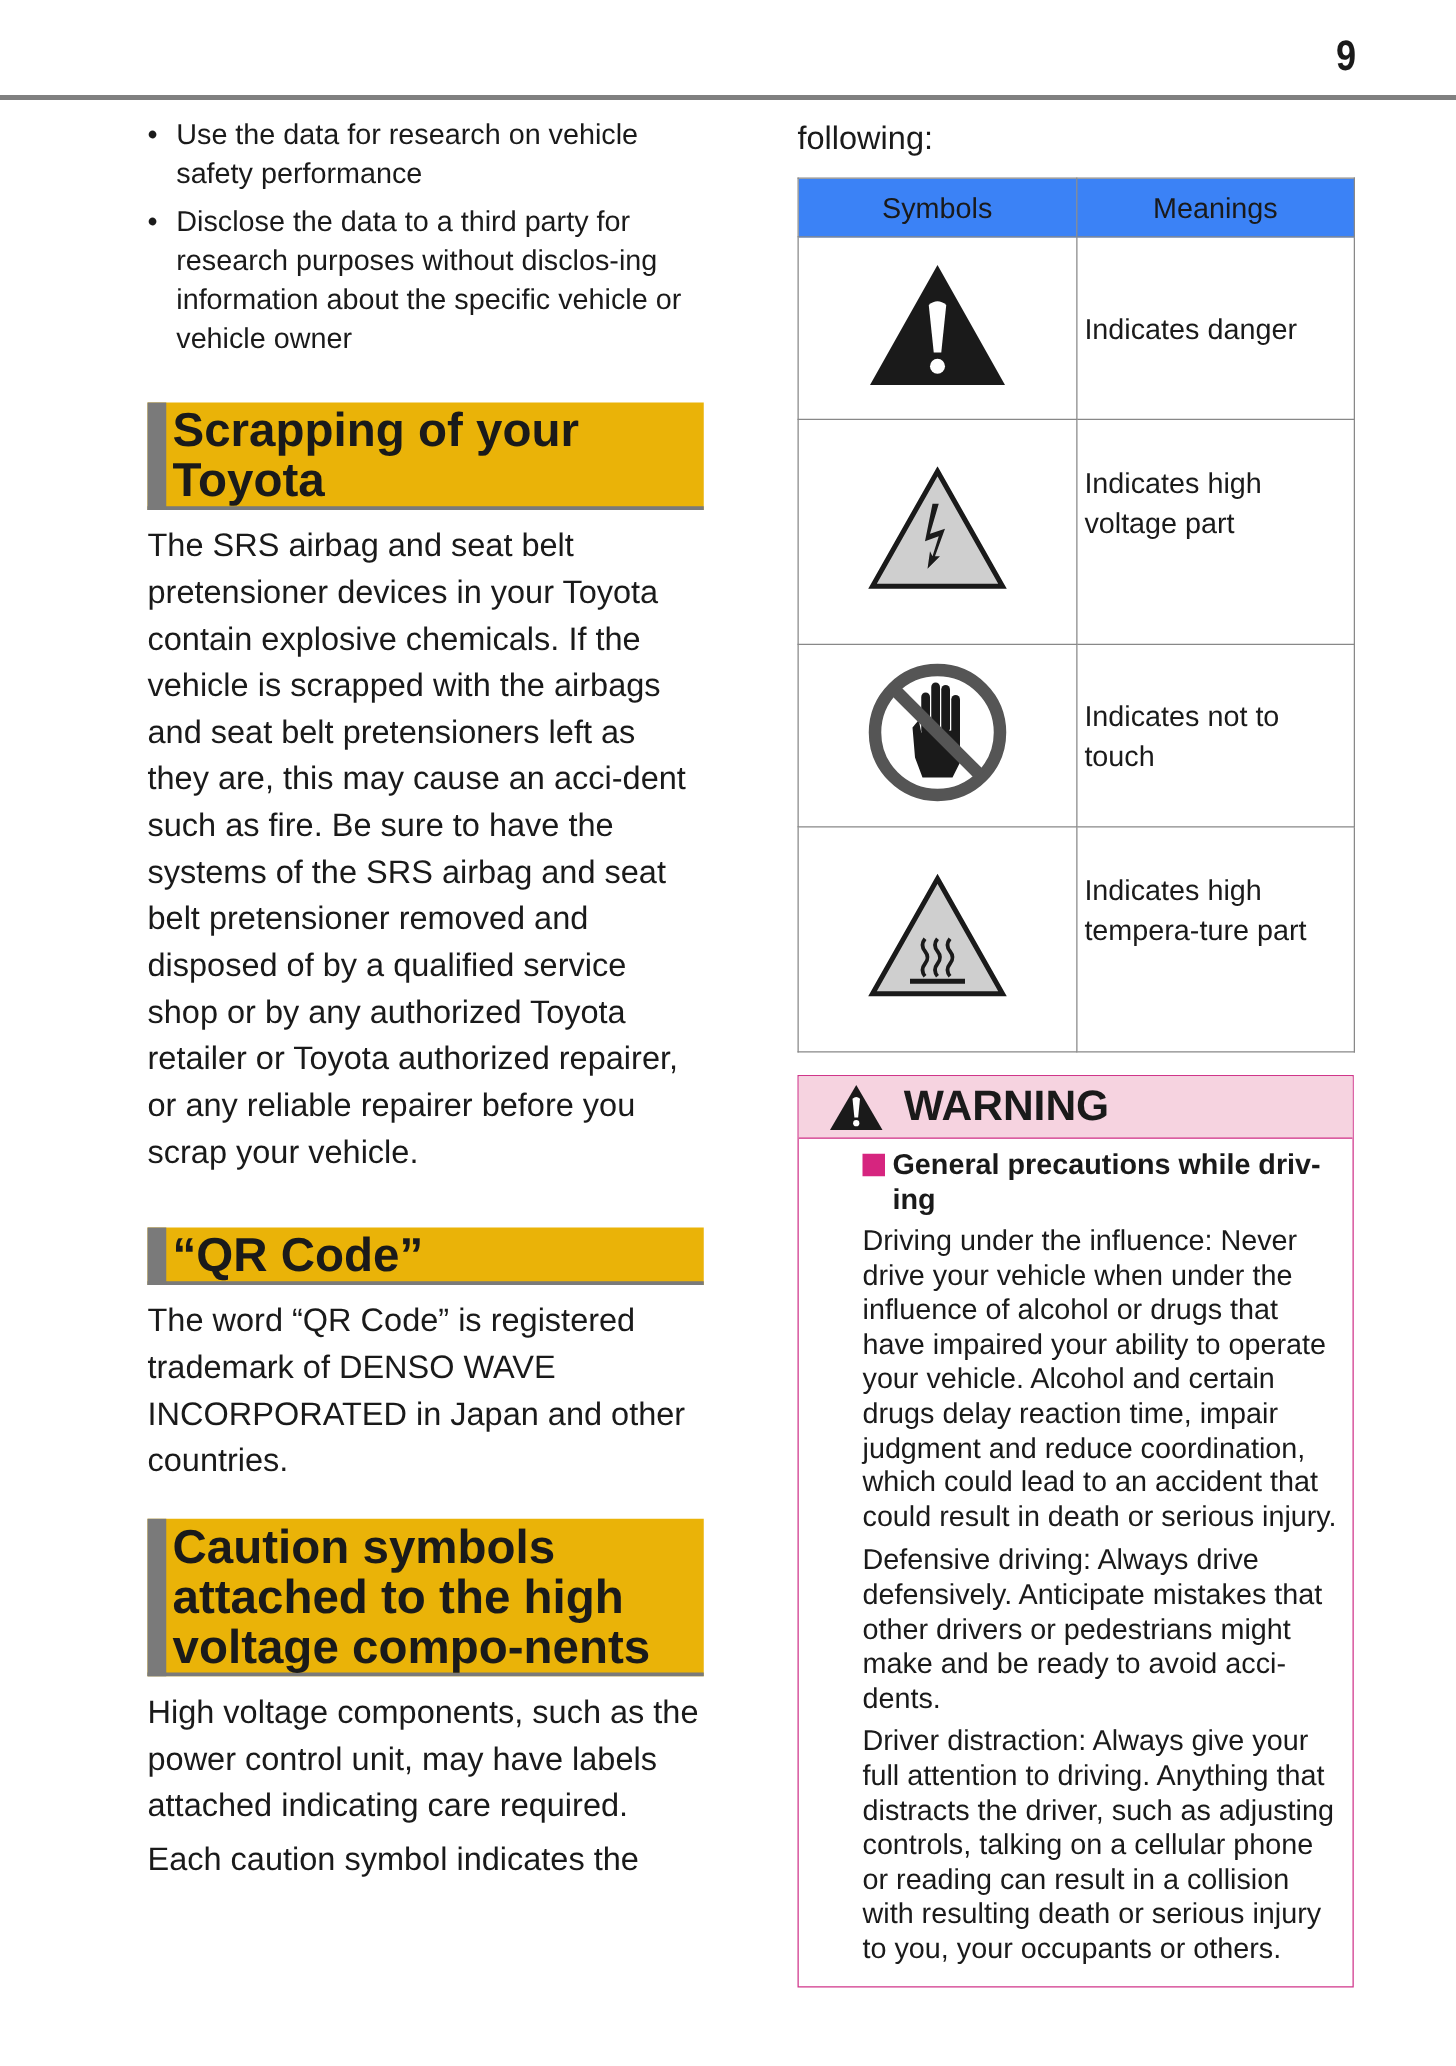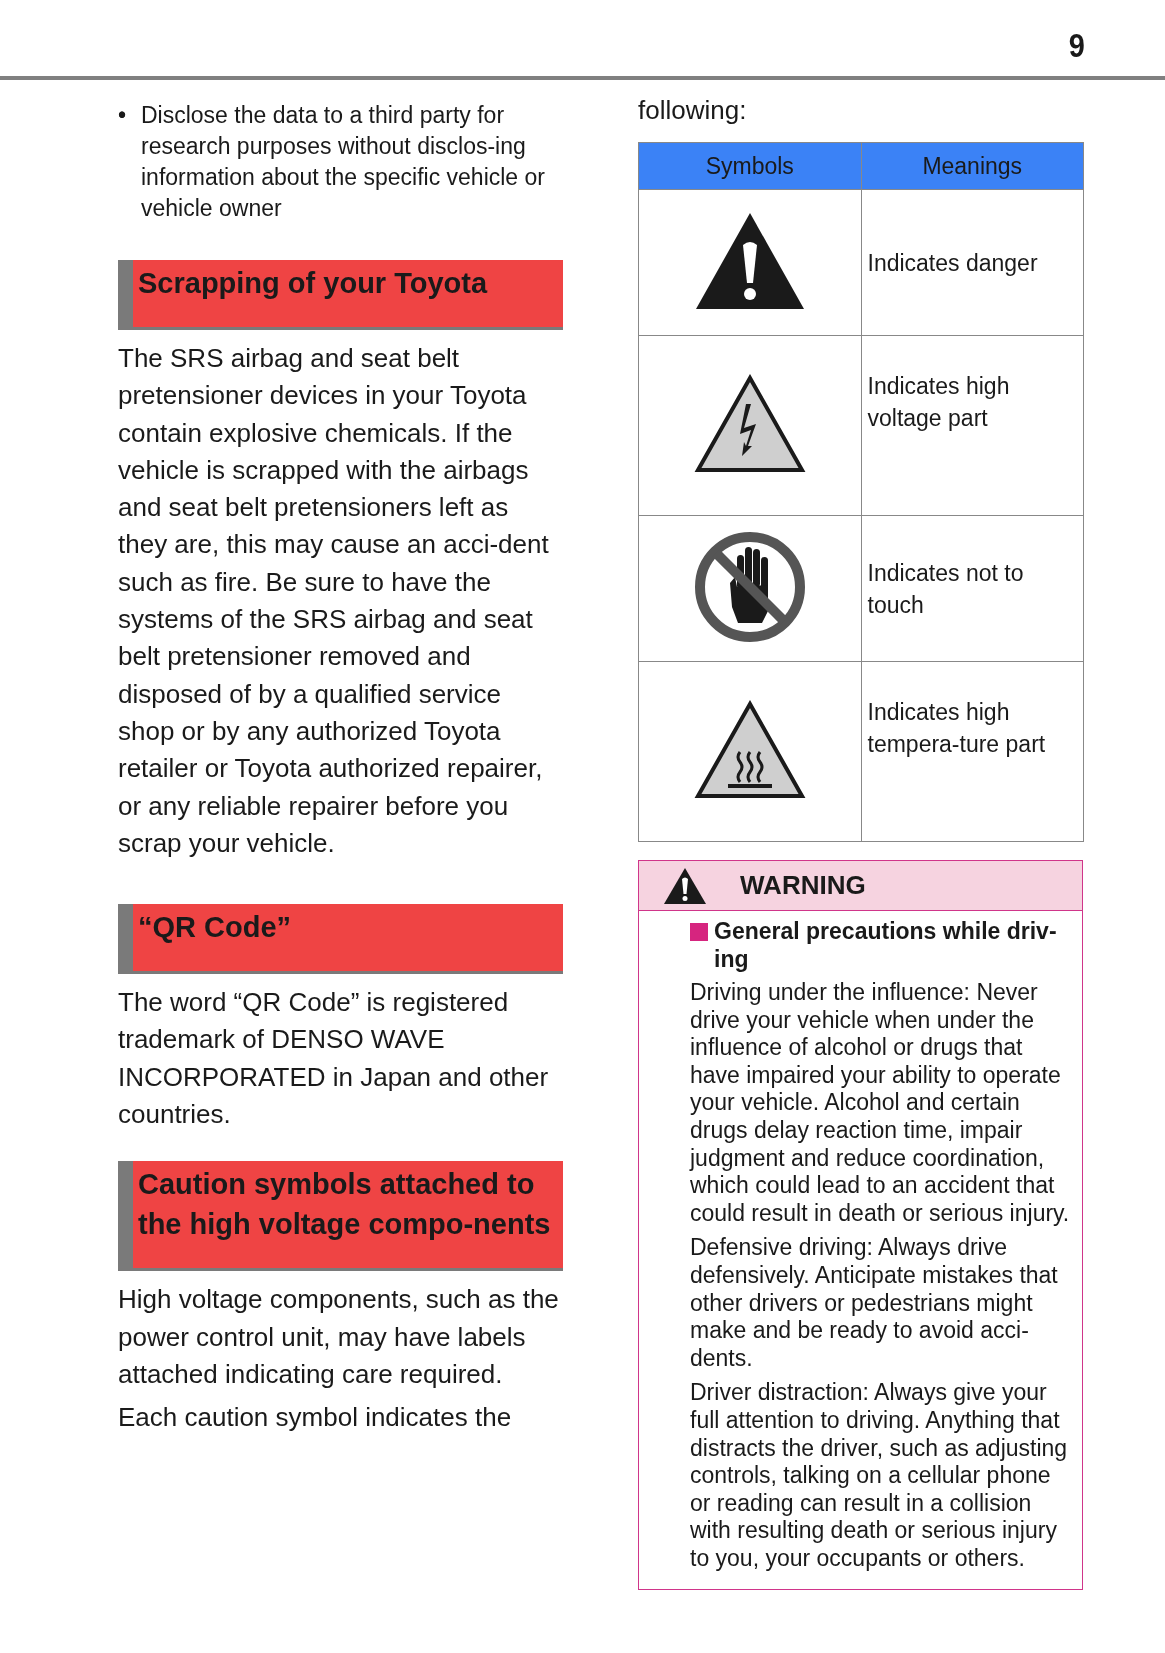--- a/index.html
+++ b/index.html
@@ -20,22 +20,22 @@
   .col-right { position: absolute; left: 602px; top: 92px; width: 446px; padding-left: 36px; }
 
   ul.bullets { list-style: none; margin: 0; padding: 0; }
   ul.bullets li {
     position: relative; padding-left: 23px; font-size: 23px; line-height: 31px;
     margin-bottom: 8px;
   }
   ul.bullets li .dot { position: absolute; left: 0; top: 0; }
 
   .section-head {
-    position: relative; background: #ef4444; border-bottom: 3px solid #7a7a7a;
-    padding: 3px 10px 24px 20px; font-weight: bold; font-size: 29px; line-height: 40px;
+    position: relative; background: #eab308; border-bottom: 3px solid #7a7a7a;
+    padding: 3px 10px 0 20px; font-weight: bold; font-size: 38px; line-height: 40px;
   }
   .section-head::before {
     content: ""; position: absolute; left: 0; top: 0; bottom: -3px; width: 15px;
     background: #7a7a7a;
   }
   .body-text { font-size: 26px; line-height: 37.3px; margin: 10px 0 0 0; }
 
   .intro { font-size: 26px; line-height: 36px; margin: 0 0 14px 0; }
   table.symbols {
     border-collapse: collapse; width: 446px; table-layout: fixed;
@@ -51,40 +51,40 @@
   table.symbols td.meaning { font-size: 23px; line-height: 32px; padding: 0 4px 0 6px; }
   table.symbols td.meaning.top { vertical-align: top; padding-top: 34px; }
 
   .warning-box {
     margin-top: 18px; border: 1.5px solid #d0358a; width: 443px;
   }
   .warning-head {
     background: #f6d3e0; border-bottom: 1.5px solid #d0358a; height: 49px;
     display: flex; align-items: center; padding-left: 24px;
   }
-  .warning-head .label { font-weight: bold; font-size: 26px; margin-left: 33px; }
+  .warning-head .label { font-weight: bold; font-size: 34px; margin-left: 16px; }
   .warning-body { padding: 6px 8px 10px 8px; margin-left: 43px; }
   .warning-sub {
     font-weight: bold; font-size: 23px; line-height: 28px; position: relative;
     padding-left: 24px; margin-bottom: 6px;
   }
   .warning-sub .sq {
     position: absolute; left: 0; top: 6px; width: 18px; height: 18px; background: #d6257f;
   }
   .warning-p { font-size: 23px; line-height: 27.6px; margin: 0 0 7px 0; }
 </style>
 </head>
 <body>
 
 <div class="page-number">9</div>
 <div class="top-rule"></div>
 
 <div class="col-left">
   <ul class="bullets">
-    <li><span class="dot">•</span></li>
+    <li><span class="dot">•</span><span>Use the data for research on vehicle safety performance</span></li>
     <li><span class="dot">•</span><span>Disclose the data to a third party for research purposes without disclos-ing information about the specific vehicle or vehicle owner</span></li>
   </ul>
 
   <div class="section-head" style="margin-top:36px;">Scrapping of your Toyota</div>
   <p class="body-text">The SRS airbag and seat belt pretensioner devices in your Toyota contain explosive chemicals. If the vehicle is scrapped with the airbags and seat belt pretensioners left as they are, this may cause an acci-dent such as fire. Be sure to have the systems of the SRS airbag and seat belt pretensioner removed and disposed of by a qualified service shop or by any authorized Toyota retailer or Toyota authorized repairer, or any reliable repairer before you scrap your vehicle.</p>
 
   <div class="section-head" style="margin-top:42px;">“QR Code”</div>
   <p class="body-text">The word “QR Code” is registered trademark of DENSO WAVE INCORPORATED in Japan and other countries.</p>
 
   <div class="section-head" style="margin-top:28px;">Caution symbols attached to the high voltage compo-nents</div>

